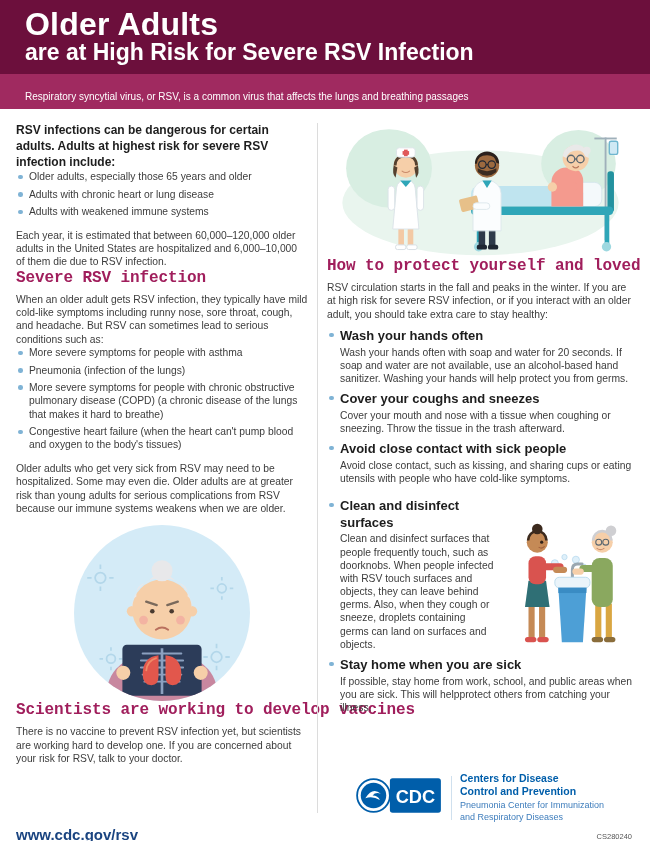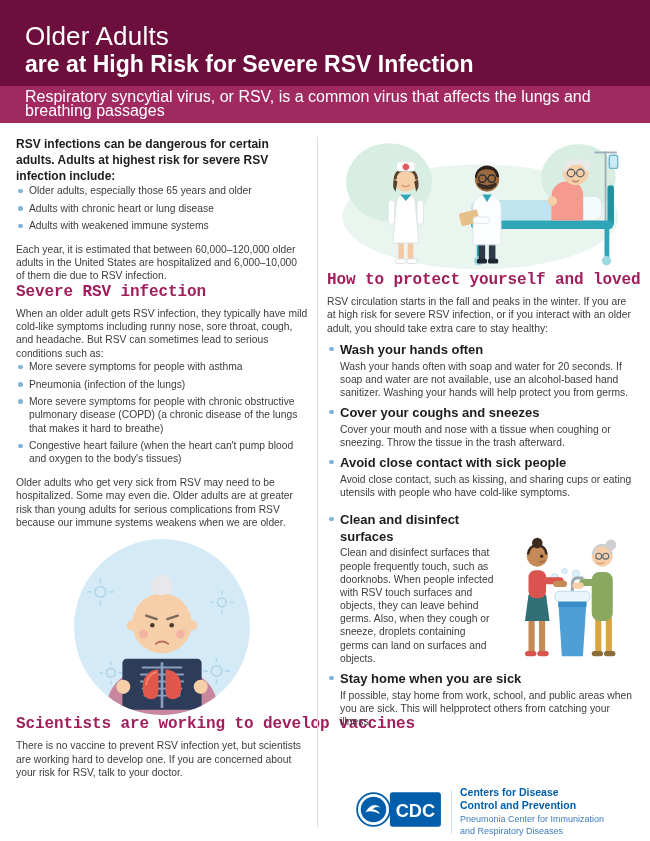--- a/index.html
+++ b/index.html
@@ -2,23 +2,23 @@
 <html style="--header-bg: #6C0F3C; --subtitle-bg: #A02A60; --heading: #A01E5C; --bullet: #7FB3D5; --url-blue: #1A4480; --cdc-blue: #005EAA; --cdc-light-blue: #3E7DBC;"><head>
 <meta charset="utf-8">
 <style>
   * { margin: 0; padding: 0; box-sizing: border-box; }
   html, body { background: #e9e9e9; }
   body { font-family: "Liberation Sans", sans-serif; }
   .page { width: 650px; height: 841px; background: #ffffff; margin: 0 auto; position: relative; overflow: hidden; }
 
   
   .header { background: var(--header-bg, #6C0F3C); color: #fff; padding: 9px 25px 8px; }
-  .title1 { font-size: 26px; line-height: 30px; font-weight: 400; letter-spacing: 0.2px; margin-top: 12px; }
+  .title1 { font-size: 32px; line-height: 30px; font-weight: 700; letter-spacing: 0.2px; }
   .title2 { font-size: 23px; line-height: 27px; font-weight: 700; }
-  .subtitle-bar { background: var(--subtitle-bg, #A02A60); color: #fff; padding: 4px 25px 5px; font-size: 16px; line-height: 14px; }
+  .subtitle-bar { background: var(--subtitle-bg, #A02A60); color: #fff; padding: 16px 25px 5px; font-size: 10px; line-height: 14px; }
 
   
   .content { display: flex; height: 744px; padding: 0 16px; }
   .col-left  { width: 292px; padding-top: 14px; display: flex; flex-direction: column; }
   .col-divider { width: 1px; background: #dcdcdc; margin: 14px 9px 40px 9px; }
   .col-right { flex: 1; padding-top: 6px; display: flex; flex-direction: column; min-width: 0; }
 
   
   .intro-bold { font-size: 12px; font-weight: 700; color: #1d1d1d; line-height: 1.32; }
   p.body { font-size: 10.3px; color: #3c3c3c; line-height: 1.3; margin-top: 6px; }

